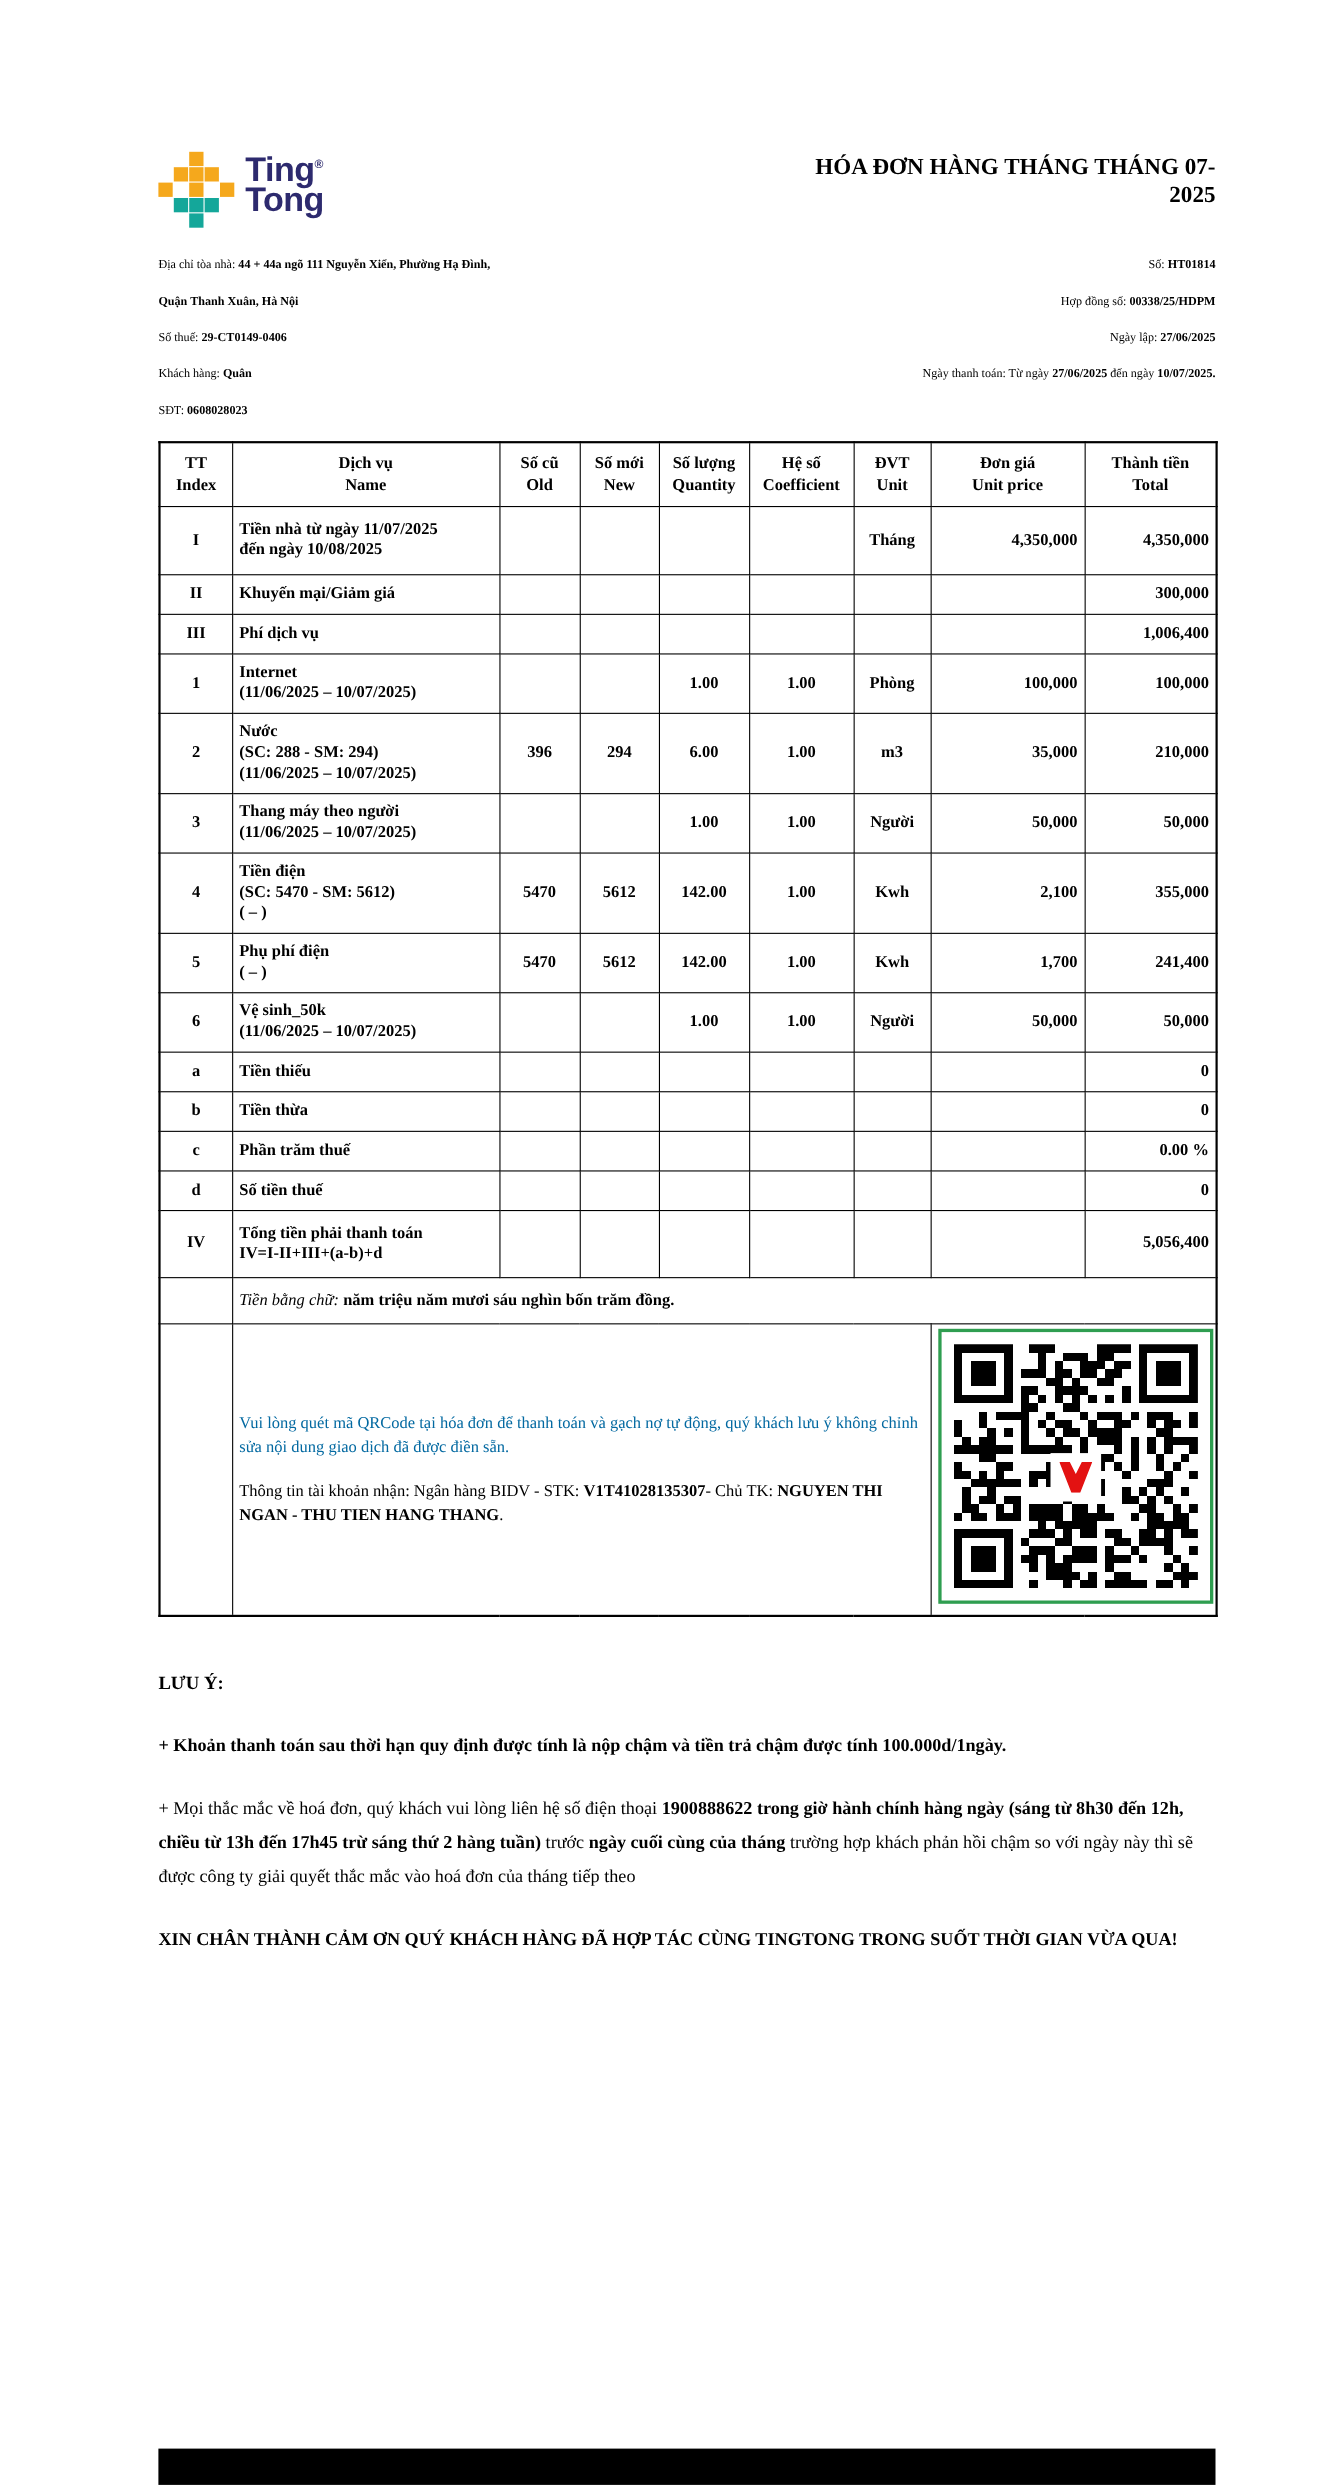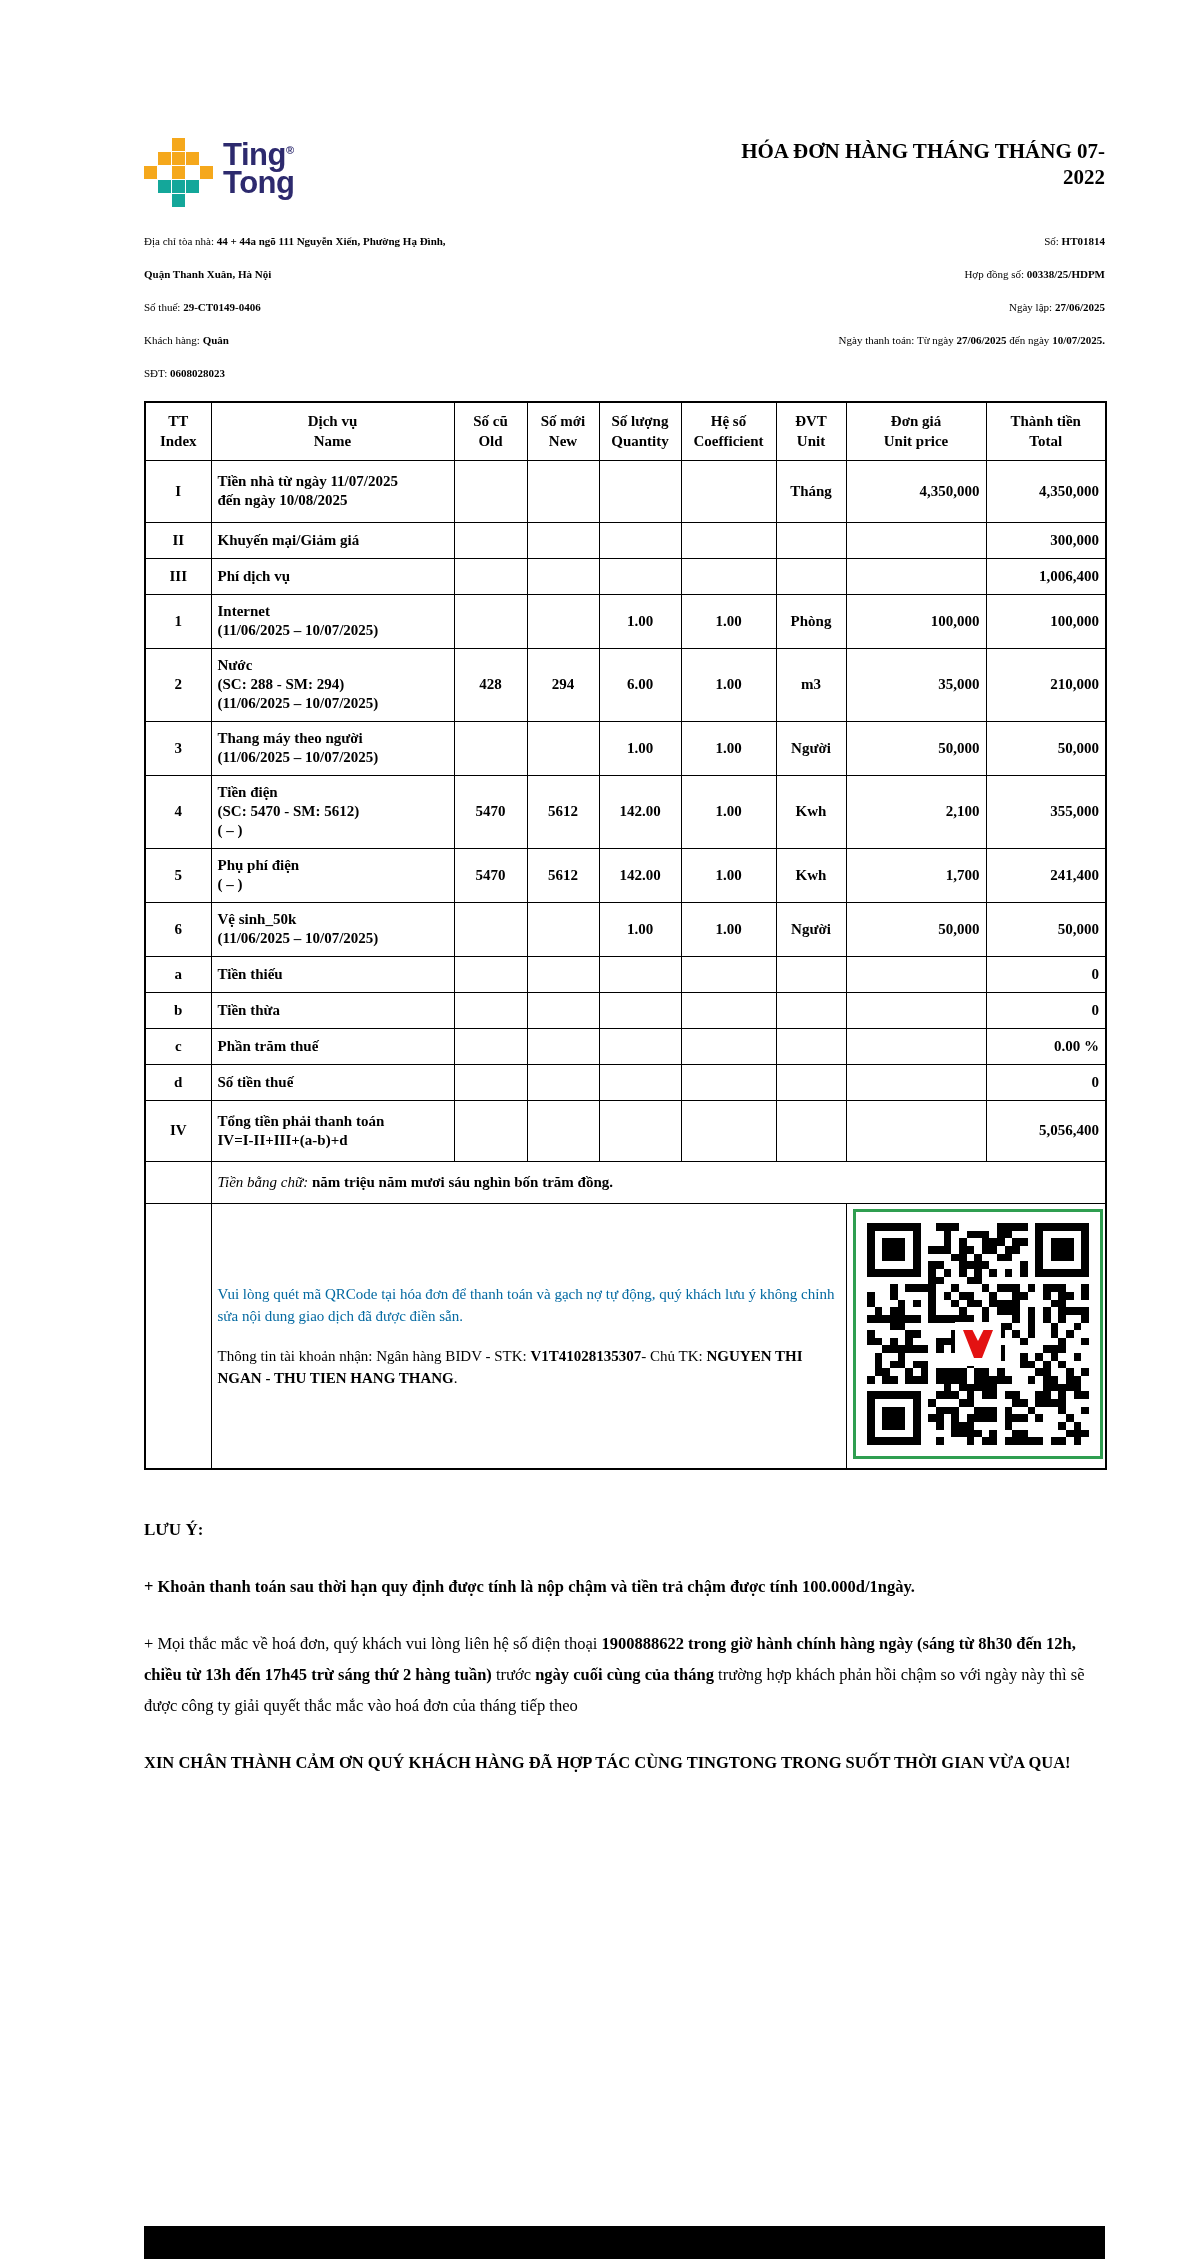--- a/index.html
+++ b/index.html
@@ -81,21 +81,21 @@
           <div class="cell"></div>
           <div class="cell t"></div>
           <div class="cell"></div>
           <div class="cell"></div>
         </div>
       <div class="logo-text">
         <span>Ting</span><sup>®</sup><br>
         <span>Tong</span>
       </div>
     </div>
-    <div class="doc-title">HÓA ĐƠN HÀNG THÁNG THÁNG 07-2022</div>
+    <div class="doc-title">HÓA ĐƠN HÀNG THÁNG THÁNG 07-2025</div>
   </div>
 
   <div class="info">
     <div class="info-left">
       <div class="info-line"><span>Địa chỉ tòa nhà: </span><span style="font-weight: bold;">44 + 44a ngõ 111 Nguyễn Xiển, Phường Hạ Đình,</span></div>
       <div class="info-line"><span style="font-weight: bold;">Quận Thanh Xuân, Hà Nội</span></div>
       <div class="info-line"><span>Số thuế: </span><span style="font-weight: bold;">29-CT0149-0406</span></div>
       <div class="info-line"><span>Khách hàng: </span><span style="font-weight: bold;">Quân</span></div>
       <div class="info-line"><span>SĐT: </span><span style="font-weight: bold;">0608028023</span></div>
     </div>
@@ -214,21 +214,21 @@
           <td class="r">100,000</td>
           <td class="r">100,000</td>
         </tr>
         <tr style="height: 73px;">
           <td class="c">2</td>
           <td class="nm">
             <div>Nước</div>
             <div>(SC: 288 - SM: 294)</div>
             <div>(11/06/2025 – 10/07/2025)</div>
           </td>
-          <td class="c">428</td>
+          <td class="c">396</td>
           <td class="c">294</td>
           <td class="c">6.00</td>
           <td class="c">1.00</td>
           <td class="c">m3</td>
           <td class="r">35,000</td>
           <td class="r">210,000</td>
         </tr>
         <tr style="height: 54px;">
           <td class="c">3</td>
           <td class="nm">

